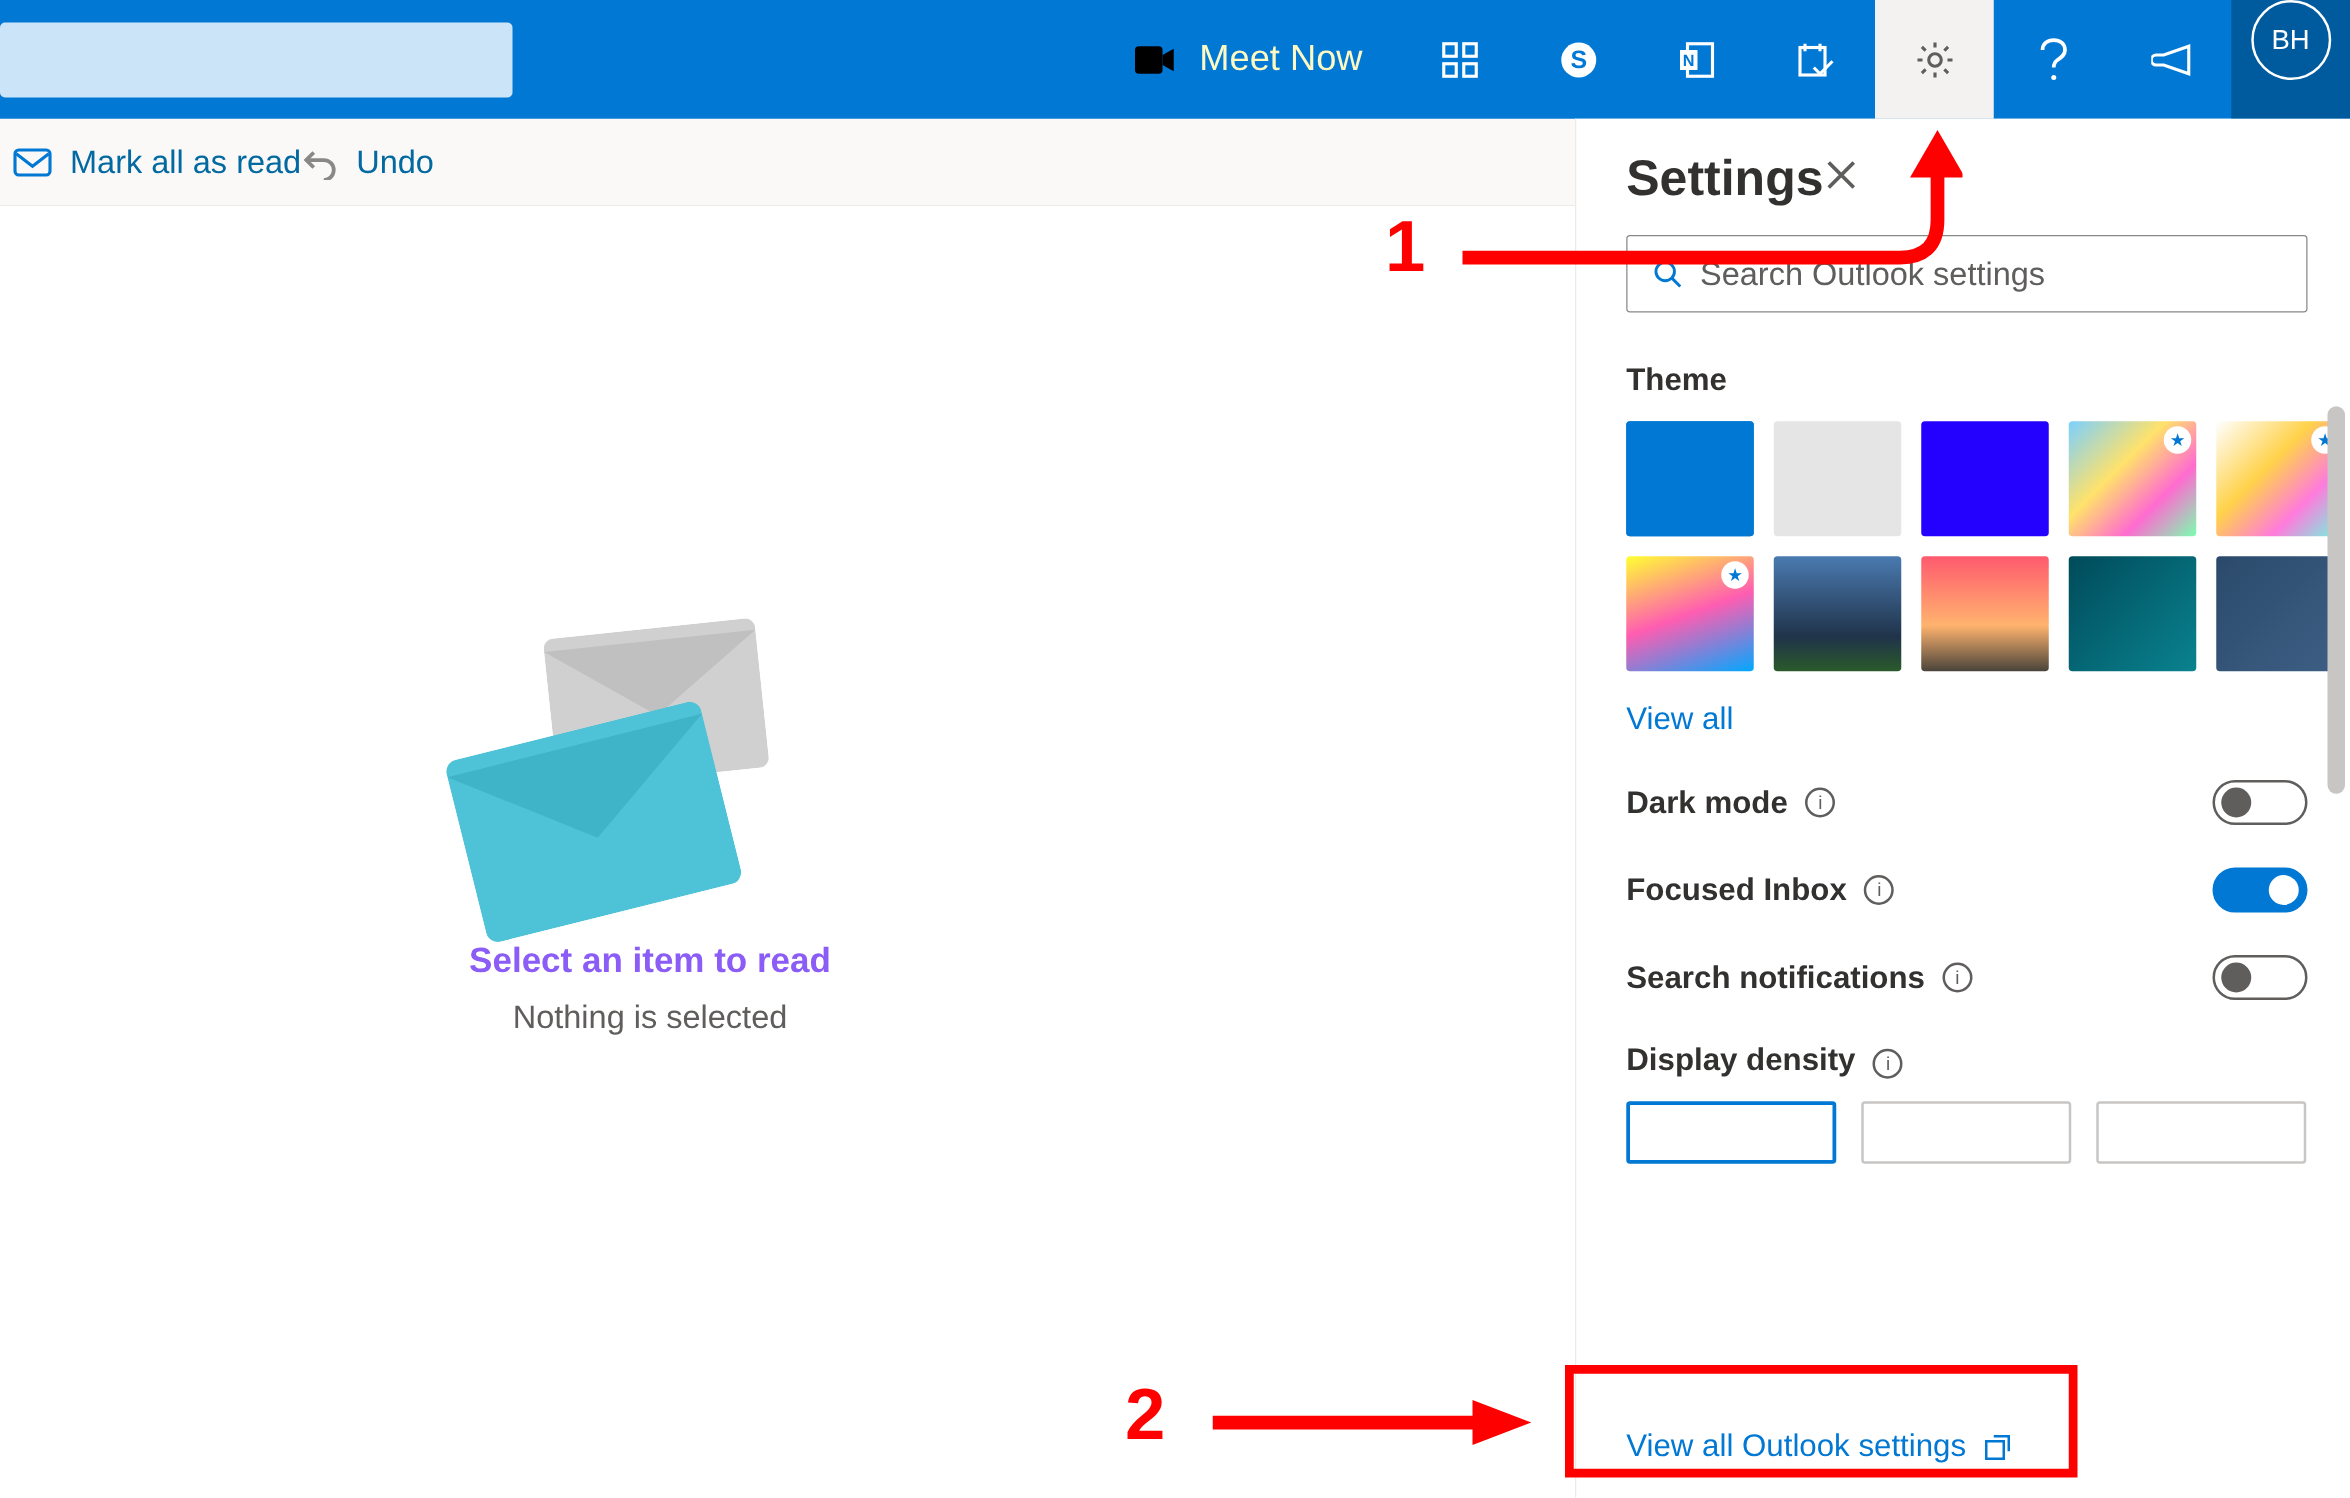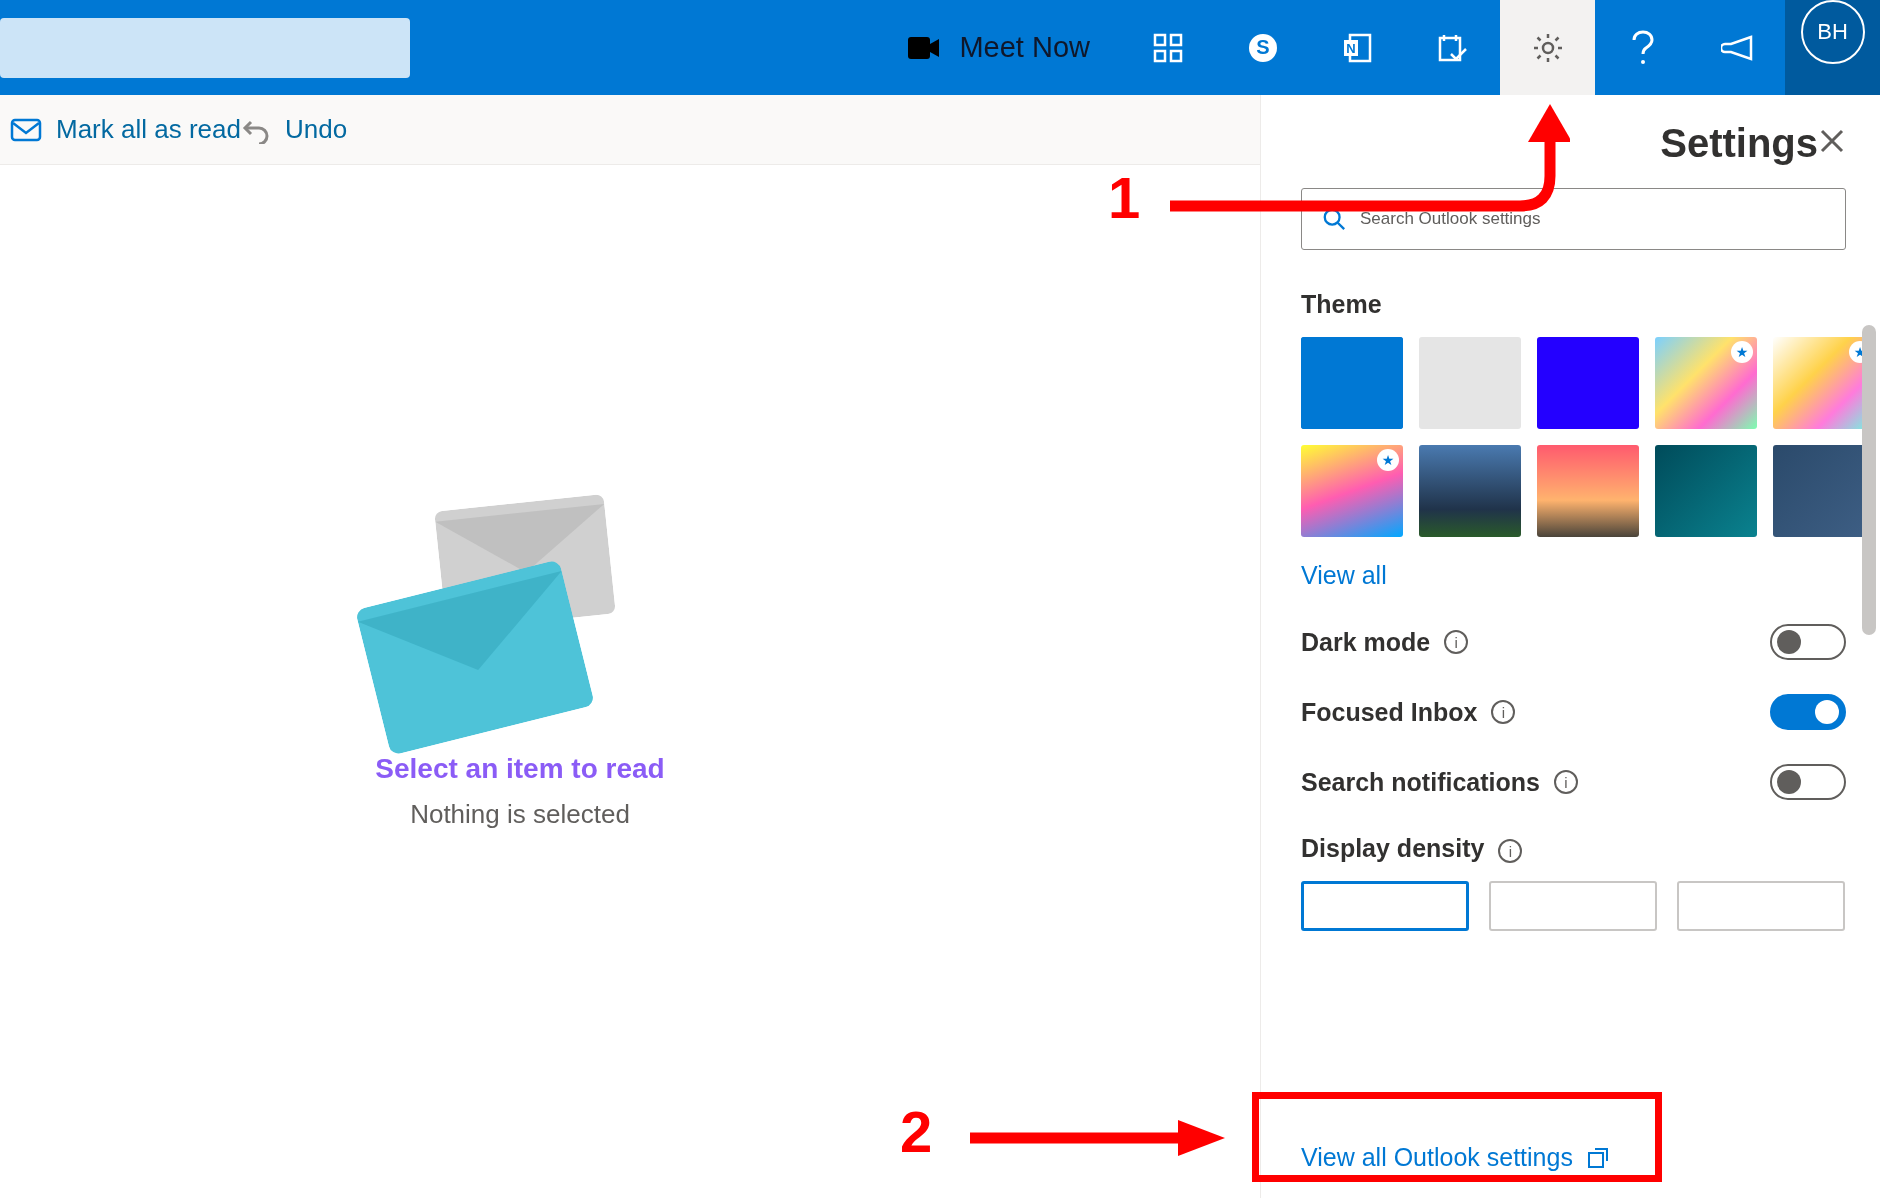--- a/index.html
+++ b/index.html
@@ -2,46 +2,46 @@
 <html><head>
 <meta charset="utf-8">
 <style>
   * { box-sizing: border-box; margin: 0; padding: 0; font-family: "Segoe UI", Arial, sans-serif; }
   html, body { width: 1880px; height: 1198px; overflow: hidden; background: #fff; }
   
   .topbar { height: 95px; background: #0078d4; display: flex; align-items: center; position: relative; }
   .searchbox { width: 410px; height: 60px; margin-left: 0; background: #cce4f7; border-radius: 4px; }
   .top-right { margin-left: auto; display: flex; align-items: center; height: 100%; }
   .icon-cell { width: 95px; height: 95px; display: flex; align-items: center; justify-content: center; cursor: pointer; }
-  .meet-now { display: flex; align-items: center; color: #0f172a; font-size: 29px; padding: 0 30px 0 0; cursor: pointer; }
+  .meet-now { display: flex; align-items: center; color: #fef9c3; font-size: 29px; padding: 0 30px 0 0; cursor: pointer; }
   .meet-now svg { margin-right: 18px; }
   .icon-cell svg { stroke: #fff; fill: none; }
   .icon-cell.settings-active { background: #f3f2f1; }
   .icon-cell.settings-active svg { stroke: #605e5c; }
   .avatar-cell { width: 95px; height: 95px; background: #005a9e; display: flex; align-items: flex-start; justify-content: center; }
   .avatar { width: 64px; height: 64px; border-radius: 50%; border: 2px solid #fff; color: #fff; display: flex; align-items: center; justify-content: center; font-size: 22px; }
   
   .actionbar { height: 70px; background: #faf9f8; border-bottom: 1px solid #edebe9; display: flex; align-items: center; padding-left: 10px; color: #0369a1; font-size: 26px; }
   .action { display: flex; align-items: center; gap: 14px; cursor: pointer; }
   .action svg { stroke: #0078d4; }
   
   .content { position: relative; height: calc(1198px - 95px - 70px); background: #fff; }
   .empty-state { position: absolute; left: 50%; top: 48%; transform: translate(-120%, -50%); width: 600px; text-align: center; }
   .empty-icons { position: relative; height: 240px; margin-bottom: 20px; }
   .env-back { position: absolute; left: 220px; top: 10px; transform: rotate(-6deg); }
   .env-front { position: absolute; left: 150px; top: 90px; transform: rotate(-14deg); }
   .empty-title { font-size: 28px; font-weight: 600; color: #8b5cf6; margin-bottom: 14px; }
   .empty-sub { font-size: 26px; color: #605e5c; }
   
   .settings-panel { position: absolute; top: 95px; right: 0; bottom: 0; width: 620px; background: #fff; border-left: 1px solid #edebe9; padding: 26px 34px 0 40px; overflow: hidden; }
-  .sp-header { display: flex; align-items: center; justify-content: flex-end; margin-bottom: 22px; }
+  .sp-header { display: flex; align-items: center; justify-content: flex-start; margin-bottom: 22px; }
   .sp-title { font-size: 40px; font-weight: 600; color: #323130; }
   .sp-close { font-size: 34px; color: #605e5c; cursor: pointer; }
   .sp-search { width: 100%; height: 62px; border: 1px solid #8a8886; border-radius: 3px; display: flex; align-items: center; padding: 0 20px; margin-bottom: 40px; }
-  .sp-search input { border: none; outline: none; font-size: 17px; width: 100%; color: #14532d; }
+  .sp-search input { border: none; outline: none; font-size: 26px; width: 100%; color: #14532d; }
   .sp-search input::placeholder { color: #605e5c; }
   .sp-section-label { font-size: 25px; font-weight: 600; color: #323130; margin-bottom: 18px; }
   .theme-grid { display: grid; grid-template-columns: repeat(5, 102px); grid-template-rows: 92px 92px; gap: 16px; margin-bottom: 24px; }
   .theme-tile { border-radius: 3px; position: relative; cursor: pointer; }
   .theme-tile.selected { outline: 4px solid #0078d4; outline-offset: -4px; }
   .badge { position: absolute; top: 4px; right: 4px; width: 22px; height: 22px; border-radius: 50%; background: #fff; display: flex; align-items: center; justify-content: center; }
   .badge::after { content: "★"; color: #0078d4; font-size: 14px; }
   .link { color: #0078d4; font-size: 25px; cursor: pointer; display: inline-flex; align-items: center; gap: 12px; }
   .toggle-row { display: flex; align-items: center; justify-content: space-between; margin: 34px 0; }
   .toggle-label { font-size: 25px; font-weight: 600; color: #323130; display: flex; align-items: center; gap: 14px; }

